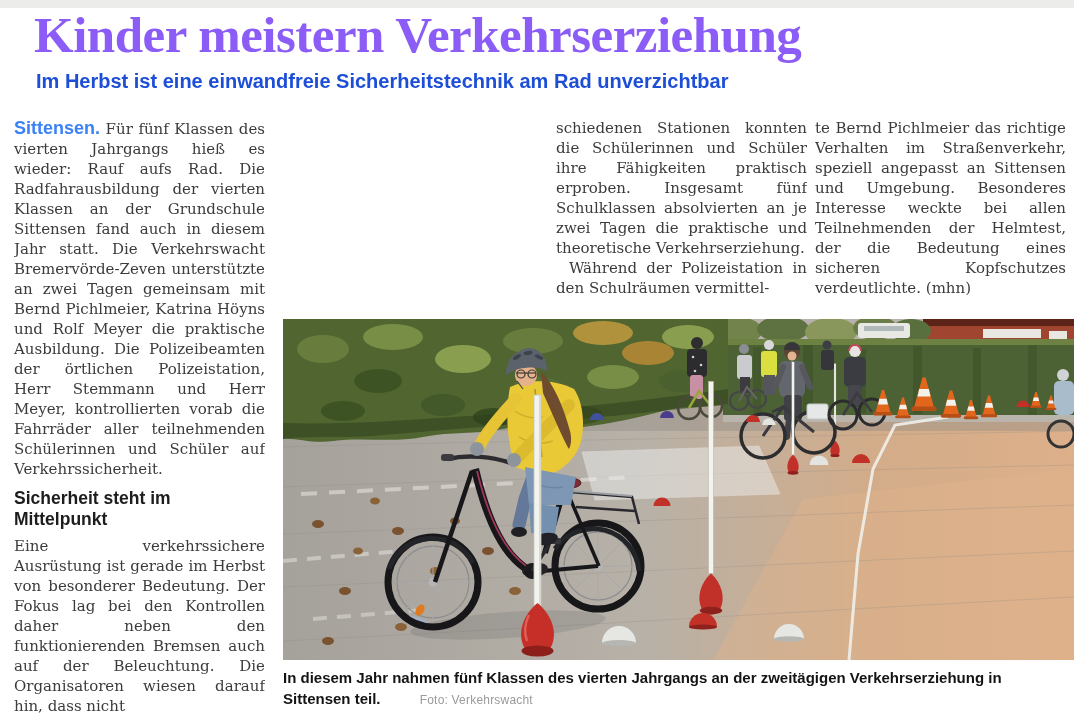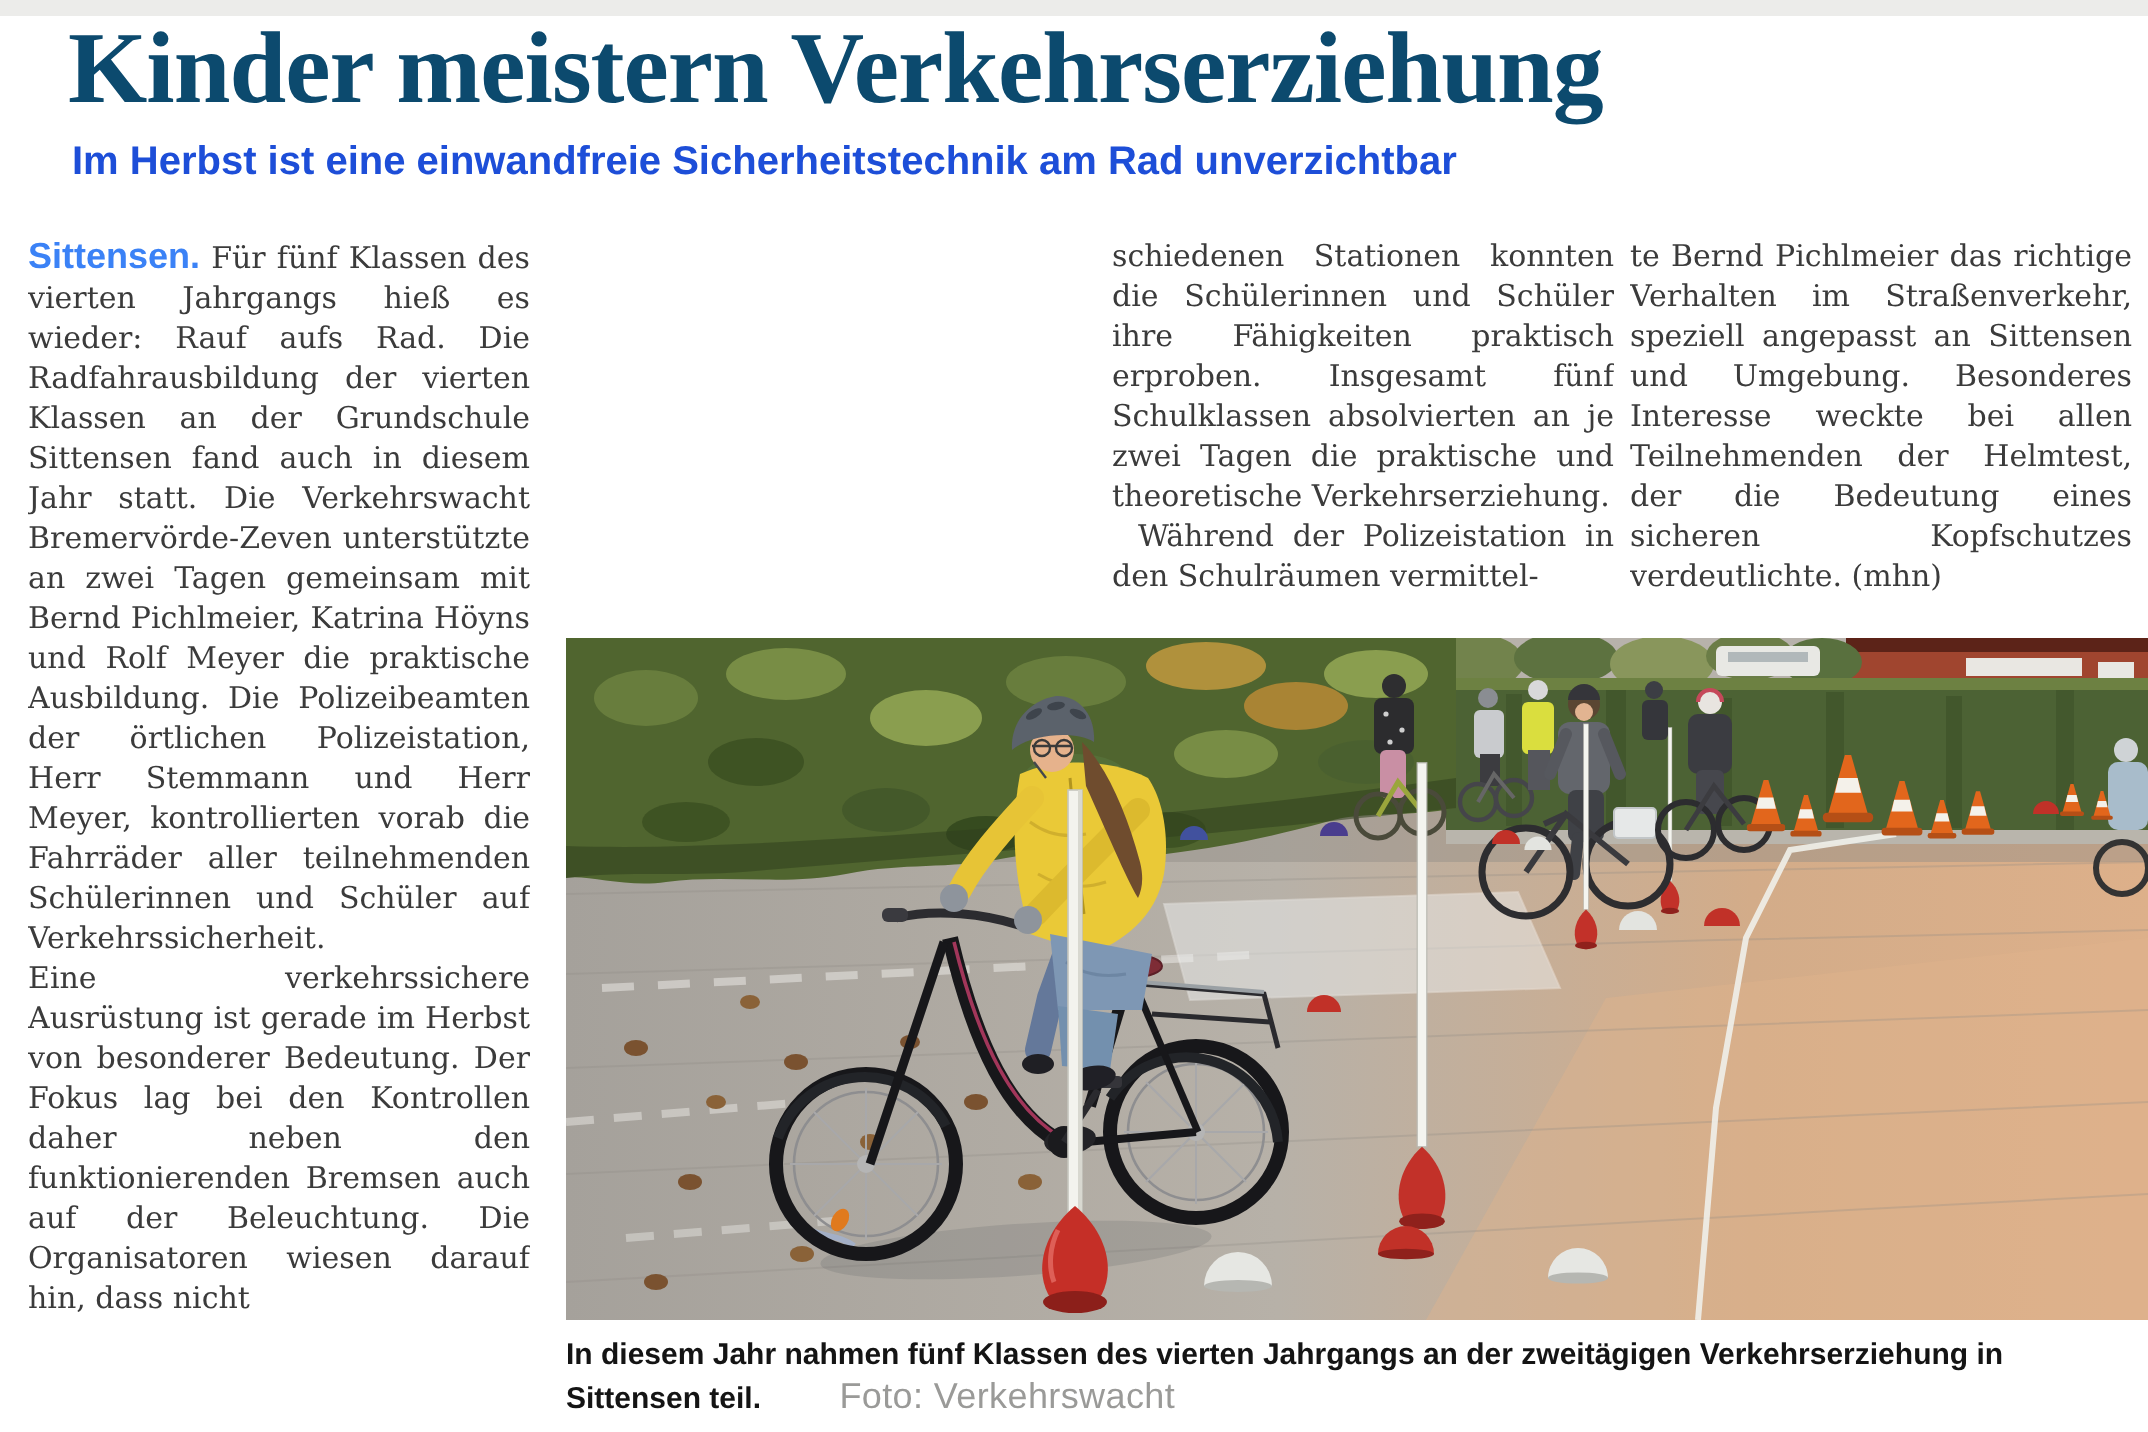--- a/index.html
+++ b/index.html
@@ -1,54 +1,55 @@
 <!DOCTYPE html>
 <html lang="de"><head>
 <meta charset="utf-8">
 <style>
   html,body{margin:0;padding:0;background:#ffffff;}
   .page{position:relative;width:1074px;height:716px;background:#ffffff;overflow:hidden;
         font-family:"DejaVu Serif",serif;}
   .topstrip{position:absolute;left:0;top:0;width:1074px;height:8px;background:#ececea;}
   .headline{position:absolute;left:34px;top:6px;width:1020px;margin:0;
             font-family:"Liberation Serif",serif;font-weight:700;font-size:51px;
-            letter-spacing:-0.5px;color:#0c4a6e;white-space:nowrap;}
+            letter-spacing:-0.5px;color:#8b5cf6;white-space:nowrap;}
   .subheadline{position:absolute;left:36px;top:70px;width:1000px;margin:0;
                font-family:"Liberation Sans",sans-serif;font-weight:700;font-size:20px;
                color:#1d4ed8;}
   .col{position:absolute;top:118px;width:251px;text-align:justify;
        font-size:15px;line-height:20px;color:#3b3b3b;hyphens:auto;overflow:hidden;}
   .col p{margin:0;}
   .col .indent{text-indent:13px;}
   .col1{left:14px;height:598px;}
   .col2{left:281px;height:196px;}
   .col3{left:556px;height:196px;}
   .col4{left:815px;height:196px;}
   .lead{font-family:"Liberation Sans",sans-serif;font-weight:700;font-size:18px;color:#3b82f6;}
   .crosshead{font-family:"Liberation Sans",sans-serif;font-weight:700;font-size:17.5px;
              line-height:21px;color:#1d1d1d;margin:9px 0 6px 0;text-align:left;}
   .photo{position:absolute;left:283px;top:319px;width:791px;height:341px;overflow:hidden;
          background:#b7b2ab;}
   .photo svg{display:block;width:791px;height:341px;}
   .caption{position:absolute;left:283px;top:667px;width:788px;
            font-family:"Liberation Sans",sans-serif;font-size:15px;line-height:21px;}
   .cap-bold{font-weight:700;color:#141414;}
-  .cap-credit{font-weight:400;font-size:18px;color:#9a9a98;letter-spacing:0.2px;padding-left:35px;}
+  .cap-credit{font-weight:400;font-size:12px;color:#9a9a98;letter-spacing:0.2px;padding-left:35px;}
 </style>
 </head>
 <body>
 
 <div class="page">
   <div class="topstrip"></div>
 
   <h1 class="headline">Kinder meistern Verkehrserziehung</h1>
   <h2 class="subheadline">Im Herbst ist eine einwandfreie Sicherheitstechnik am Rad unverzichtbar</h2>
 
   <div class="col col1">
     <p><span class="lead">Sittensen.</span> <span>Für fünf Klassen des vierten Jahrgangs hieß es wieder: Rauf aufs Rad. Die Radfahrausbildung der vierten Klassen an der Grundschule Sittensen fand auch in diesem Jahr statt. Die Verkehrswacht Bremervörde-Zeven unterstützte an zwei Tagen gemeinsam mit Bernd Pichlmeier, Katrina Höyns und Rolf Meyer die praktische Ausbildung. Die Polizeibeamten der örtlichen Polizeistation, Herr Stemmann und Herr Meyer, kontrollierten vorab die Fahrräder aller teilnehmenden Schülerinnen und Schüler auf Verkehrssicherheit.</span></p>
+    <h3 class="crosshead">Sicherheit steht im Mittelpunkt</h3>
     <p>Eine verkehrssichere Ausrüstung ist gerade im Herbst von besonderer Bedeutung. Der Fokus lag bei den Kontrollen daher neben den funktionierenden Bremsen auch auf der Beleuchtung. Die Organisatoren wiesen darauf hin, dass nicht</p>
   </div>
 
   <div class="col col2">
   </div>
 
   <div class="col col3">
     <p>schiedenen Stationen konnten die Schülerinnen und Schüler ihre Fähigkeiten praktisch erproben. Insgesamt fünf Schulklassen absolvierten an je zwei Tagen die praktische und theoretische Verkehrserziehung.</p>
     <p class="indent">Während der Polizeistation in den Schulräumen vermittel-</p>
   </div>

